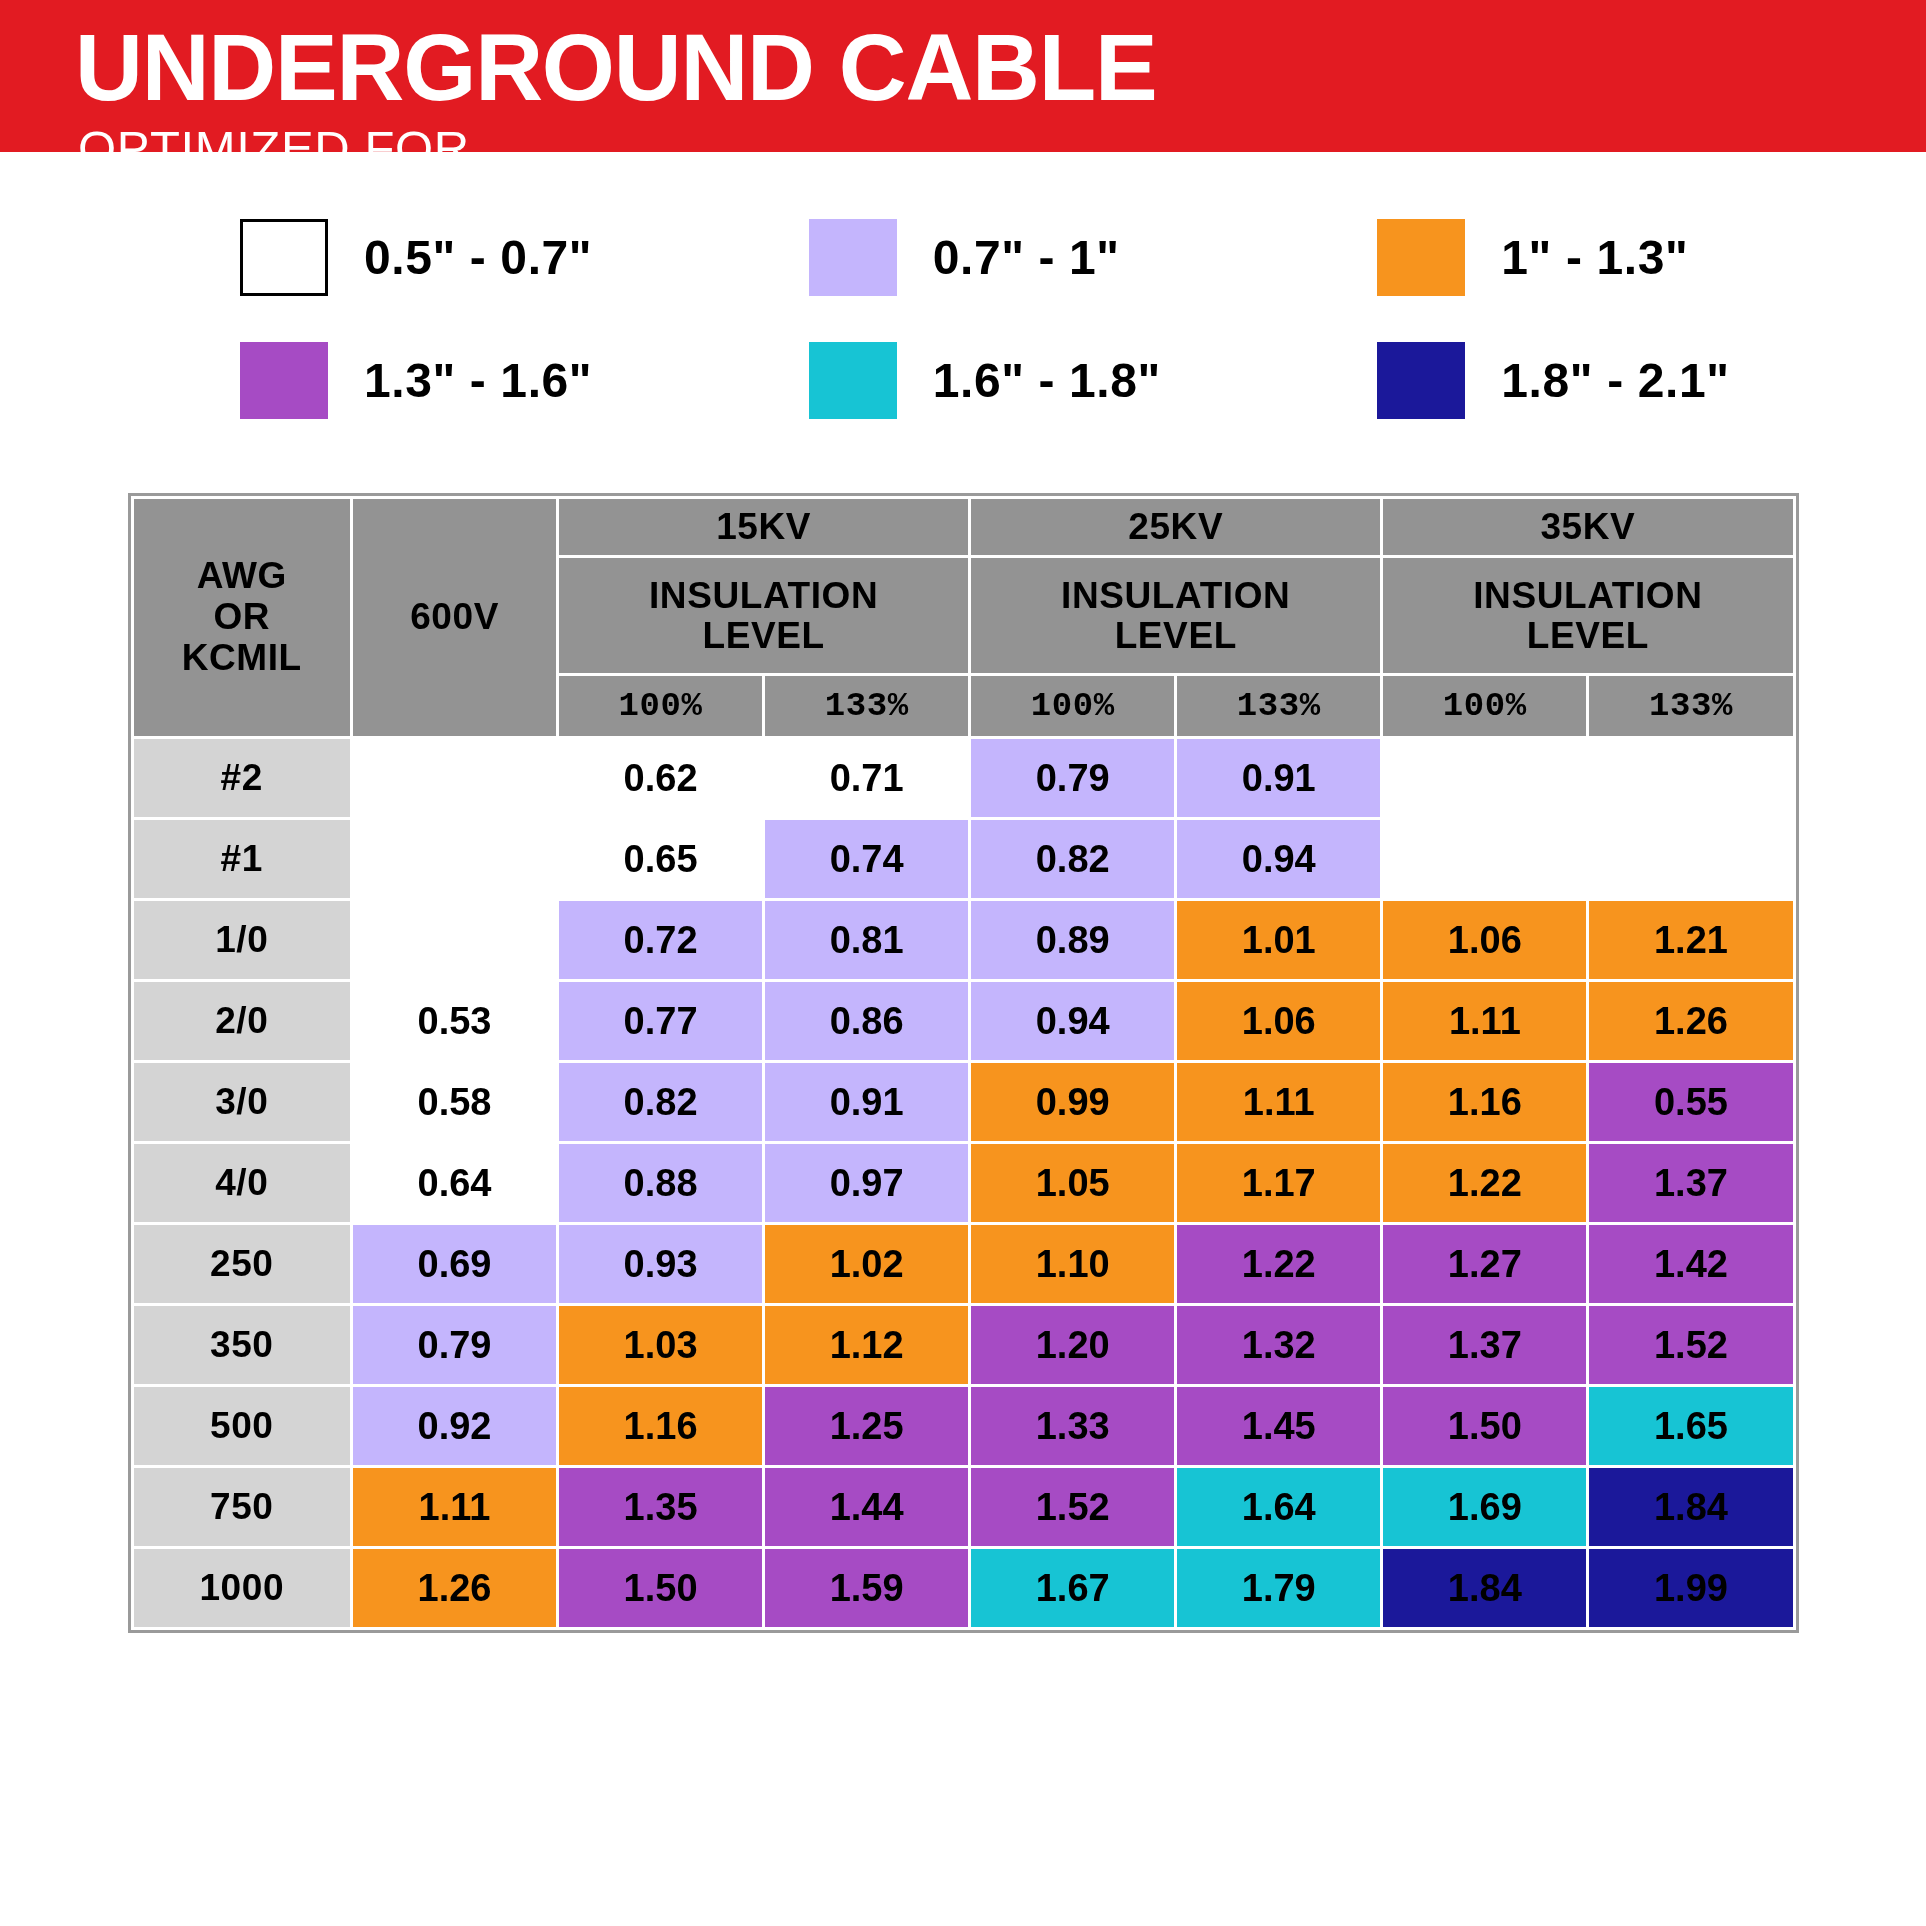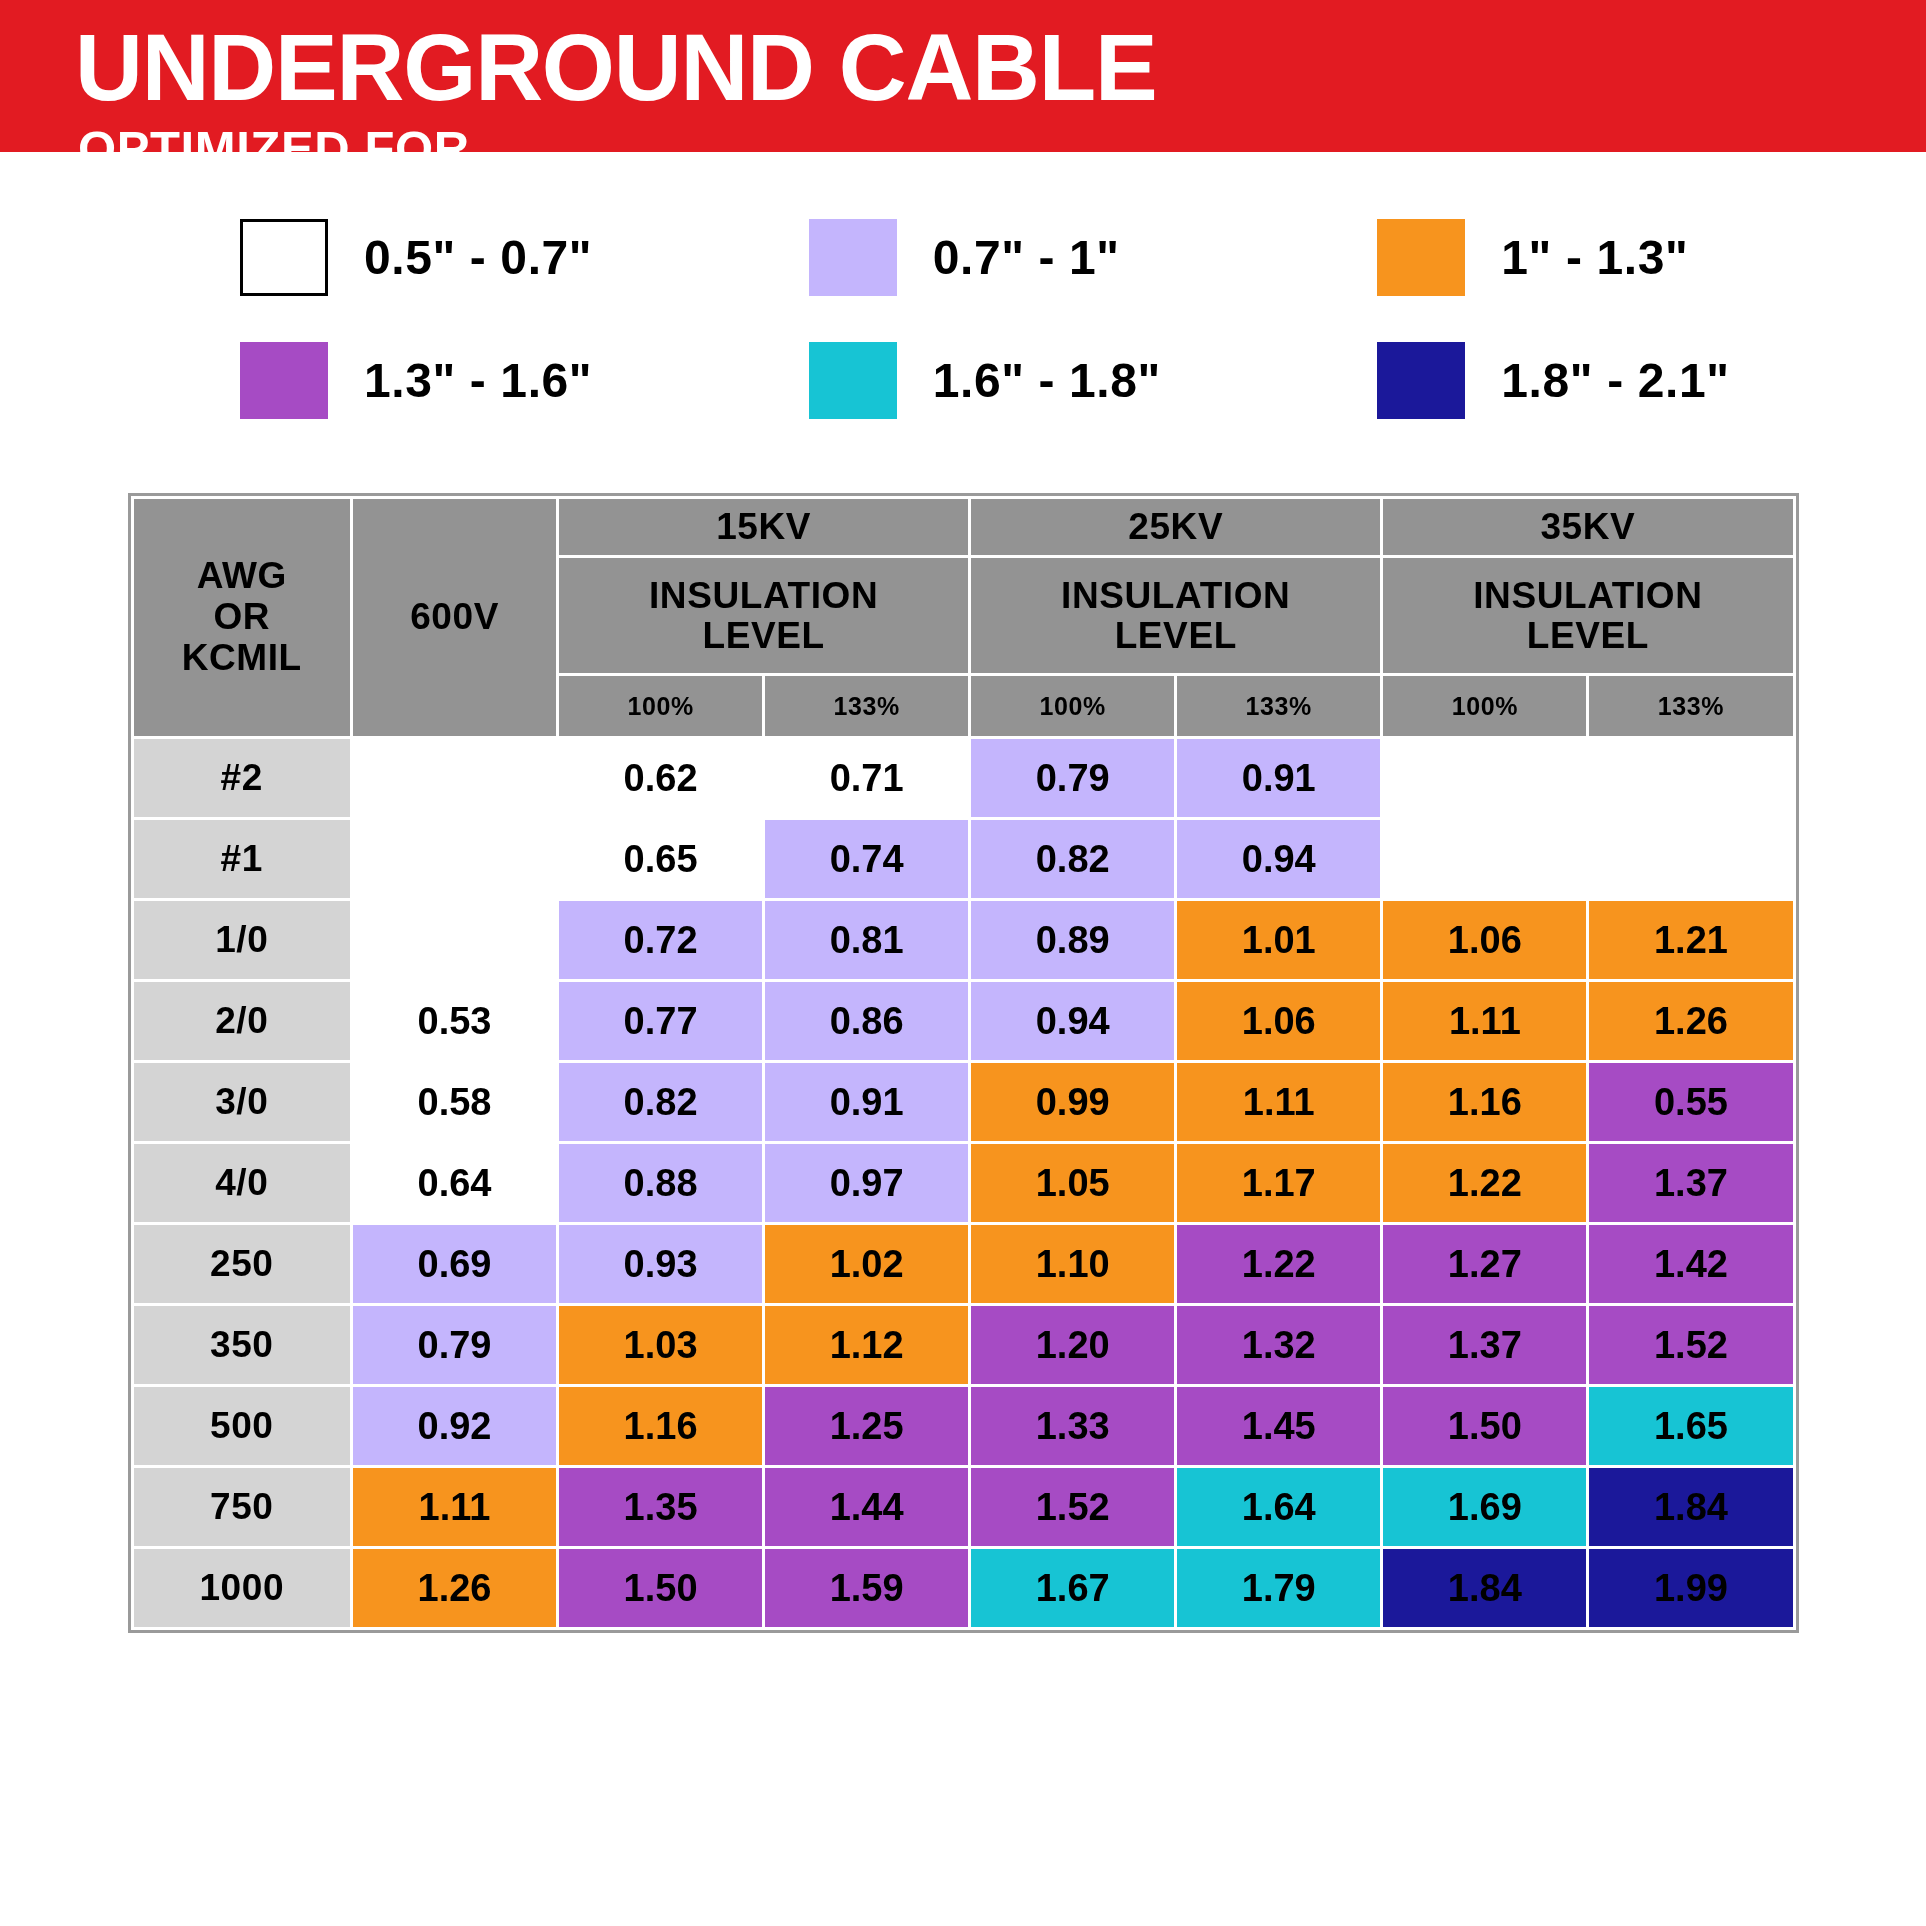--- a/index.html
+++ b/index.html
@@ -26,21 +26,21 @@
     font-size: 94px;
     font-weight: bold;
     letter-spacing: -1.2px;
     line-height: 1.02;
     padding-left: 75px;
     white-space: nowrap;
   }
   .banner-sub {
     color: #ffffff;
     font-size: 49px;
-    font-weight: bold;
+    font-weight: normal;
     letter-spacing: 0.6px;
     line-height: 1.05;
     padding-left: 78px;
     padding-top: 7.1px;
   }
 
   
   .legend {
     width: 1706px;
     margin: 0 auto;
@@ -101,21 +101,22 @@
     height: 54px;
     font-size: 37px;
   }
   .h-ins {
     height: 113px;
     font-size: 37px;
     line-height: 1.08;
   }
   .h-pct {
     height: 58px;
-    font-size: 25px;
+    font-size: 34px;
+    font-family: Liberation Mono, monospace;
   }
   .h-awg {
     font-size: 37px;
     line-height: 1.1;
     letter-spacing: 0.6px;
   }
   
   .row-head {
     background: #d4d4d4;
     font-size: 37px;

